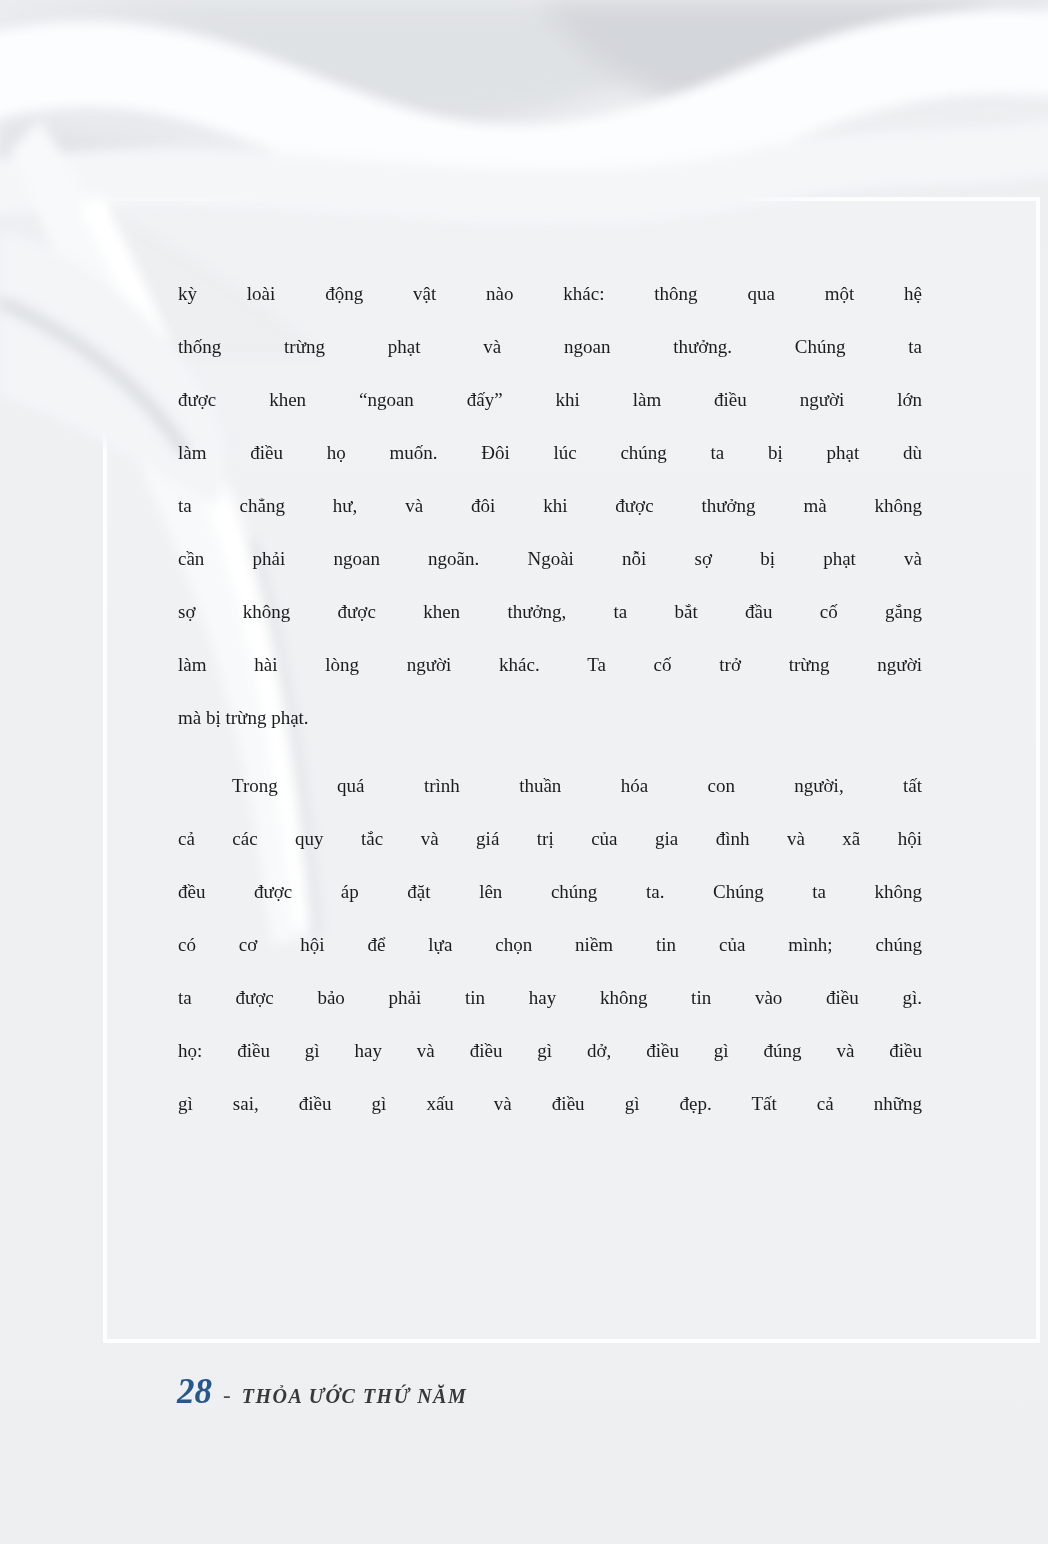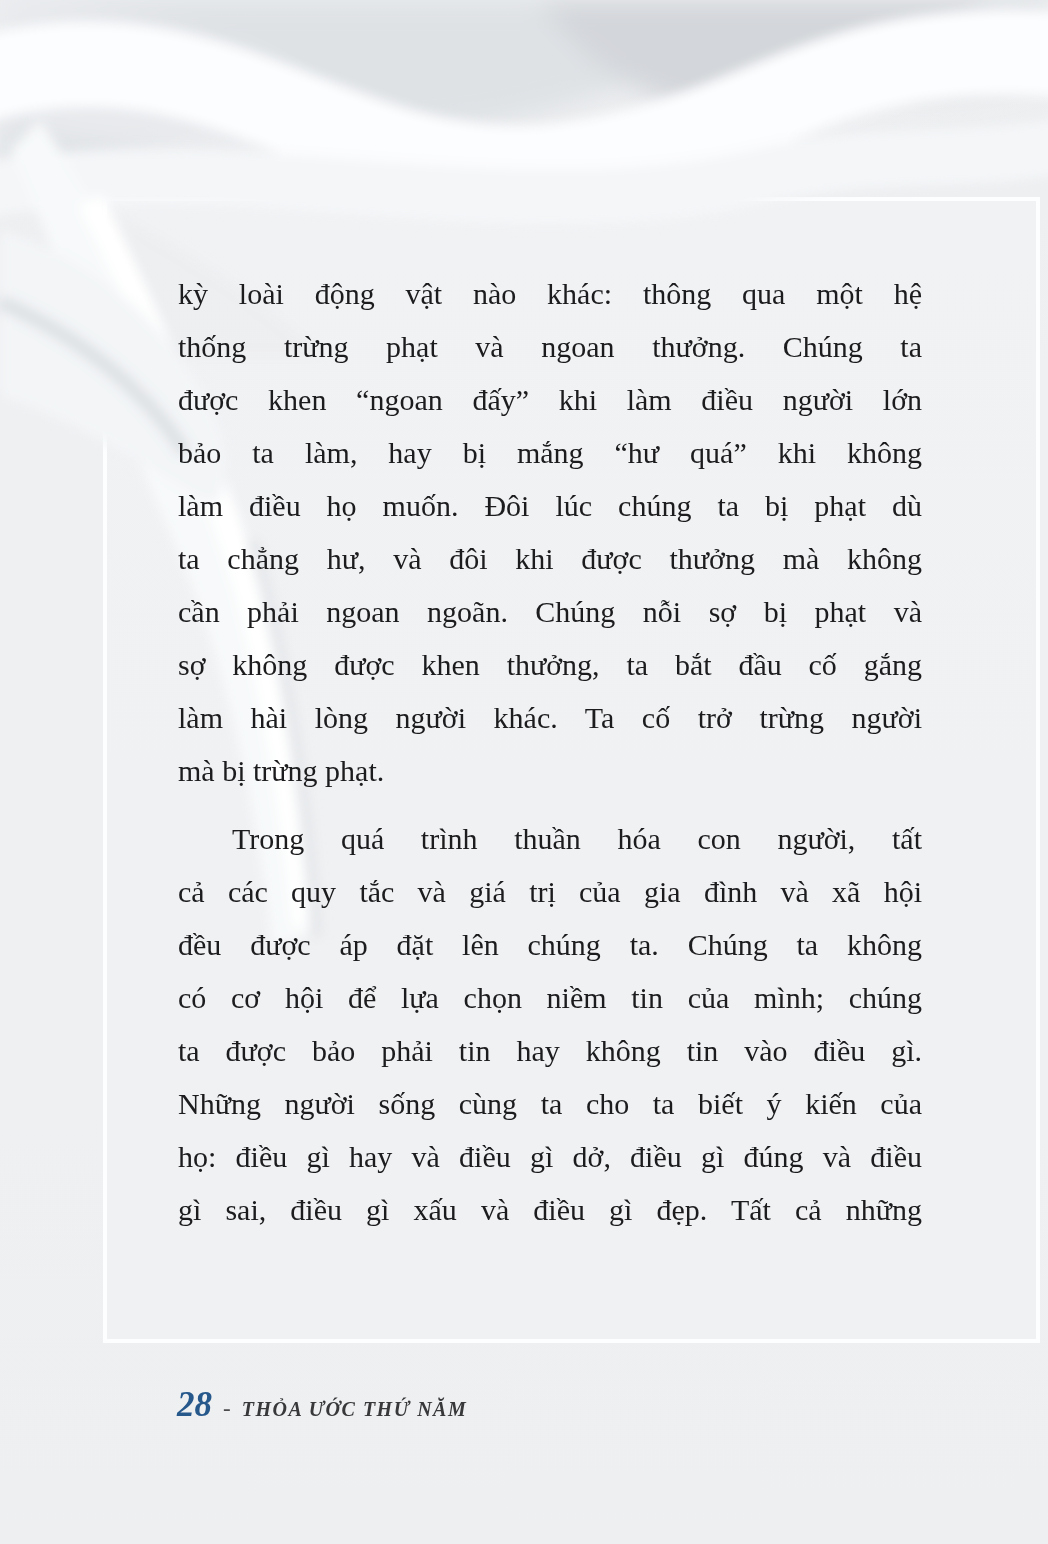--- a/index.html
+++ b/index.html
@@ -23,21 +23,21 @@
     position: absolute; left: 0; top: 0;
     z-index: 3;
     pointer-events: none;
   }
   .text-block {
     position: absolute;
     left: 178px; top: 267px;
     width: 744px;
     z-index: 4;
     color: #1c1c1e;
-    font-size: 30px;
+    font-size: 19px;
   }
   .line {
     height: 53px;
     line-height: 53px;
     text-align: justify;
     text-align-last: justify;
     overflow: hidden;
   }
   .line.last { text-align-last: left; }
   .line.indent { padding-left: 54px; }
@@ -45,21 +45,21 @@
   .page-footer {
     position: absolute;
     left: 177px; top: 1372px;
     z-index: 4;
     display: flex;
     align-items: baseline;
     gap: 11px;
     font-style: italic;
     font-weight: bold;
   }
-  .page-number { font-size: 35px; color: #27588c; margin-top: 13px; }
+  .page-number { font-size: 35px; color: #27588c; }
   .footer-separator { font-size: 23px; color: #4c4c4e; font-weight: normal; }
   .book-title { font-size: 20px; color: #38383a; letter-spacing: 1.5px; }
 </style>
 </head>
 <body>
 
 <div class="content-frame"></div>
 
 <svg class="fabric" width="1048" height="1020" viewBox="0 0 1048 1020" aria-hidden="true">
   <defs>
@@ -85,35 +85,33 @@
     <path d="M0,230 C90,256 170,322 215,416 C230,450 230,482 215,506 C150,470 80,422 0,396 Z" fill="#f3f5f7"></path>
     <path d="M0,302 C70,332 140,382 185,452" stroke="#dde0e3" stroke-width="14" fill="none"></path>
   </g>
 </svg>
 
 <div class="text-block">
   <div class="para">
     <div class="line">kỳ loài động vật nào khác: thông qua một hệ</div>
     <div class="line">thống trừng phạt và ngoan thưởng. Chúng ta</div>
     <div class="line">được khen “ngoan đấy” khi làm điều người lớn</div>
-    <div class="line">bảo ta làm, hay bị mắng “hư quá” khi không</div>
     <div class="line">làm điều họ muốn. Đôi lúc chúng ta bị phạt dù</div>
     <div class="line">ta chẳng hư, và đôi khi được thưởng mà không</div>
-    <div class="line">cần phải ngoan ngoãn. Chúng nỗi sợ bị phạt và</div>
+    <div class="line">cần phải ngoan ngoãn. Ngoài nỗi sợ bị phạt và</div>
     <div class="line">sợ không được khen thưởng, ta bắt đầu cố gắng</div>
     <div class="line">làm hài lòng người khác. Ta cố trở trừng người</div>
     <div class="line last">mà bị trừng phạt.</div>
   </div>
   <div class="para">
     <div class="line indent">Trong quá trình thuần hóa con người, tất</div>
     <div class="line">cả các quy tắc và giá trị của gia đình và xã hội</div>
     <div class="line">đều được áp đặt lên chúng ta. Chúng ta không</div>
     <div class="line">có cơ hội để lựa chọn niềm tin của mình; chúng</div>
     <div class="line">ta được bảo phải tin hay không tin vào điều gì.</div>
-    <div class="line">Những người sống cùng ta cho ta biết ý kiến của</div>
     <div class="line">họ: điều gì hay và điều gì dở, điều gì đúng và điều</div>
     <div class="line">gì sai, điều gì xấu và điều gì đẹp. Tất cả những</div>
   </div>
 </div>
 
 <div class="page-footer">
   <span class="page-number">28</span>
   <span class="footer-separator">-</span>
   <span class="book-title">THỎA ƯỚC THỨ NĂM</span>
 </div>

